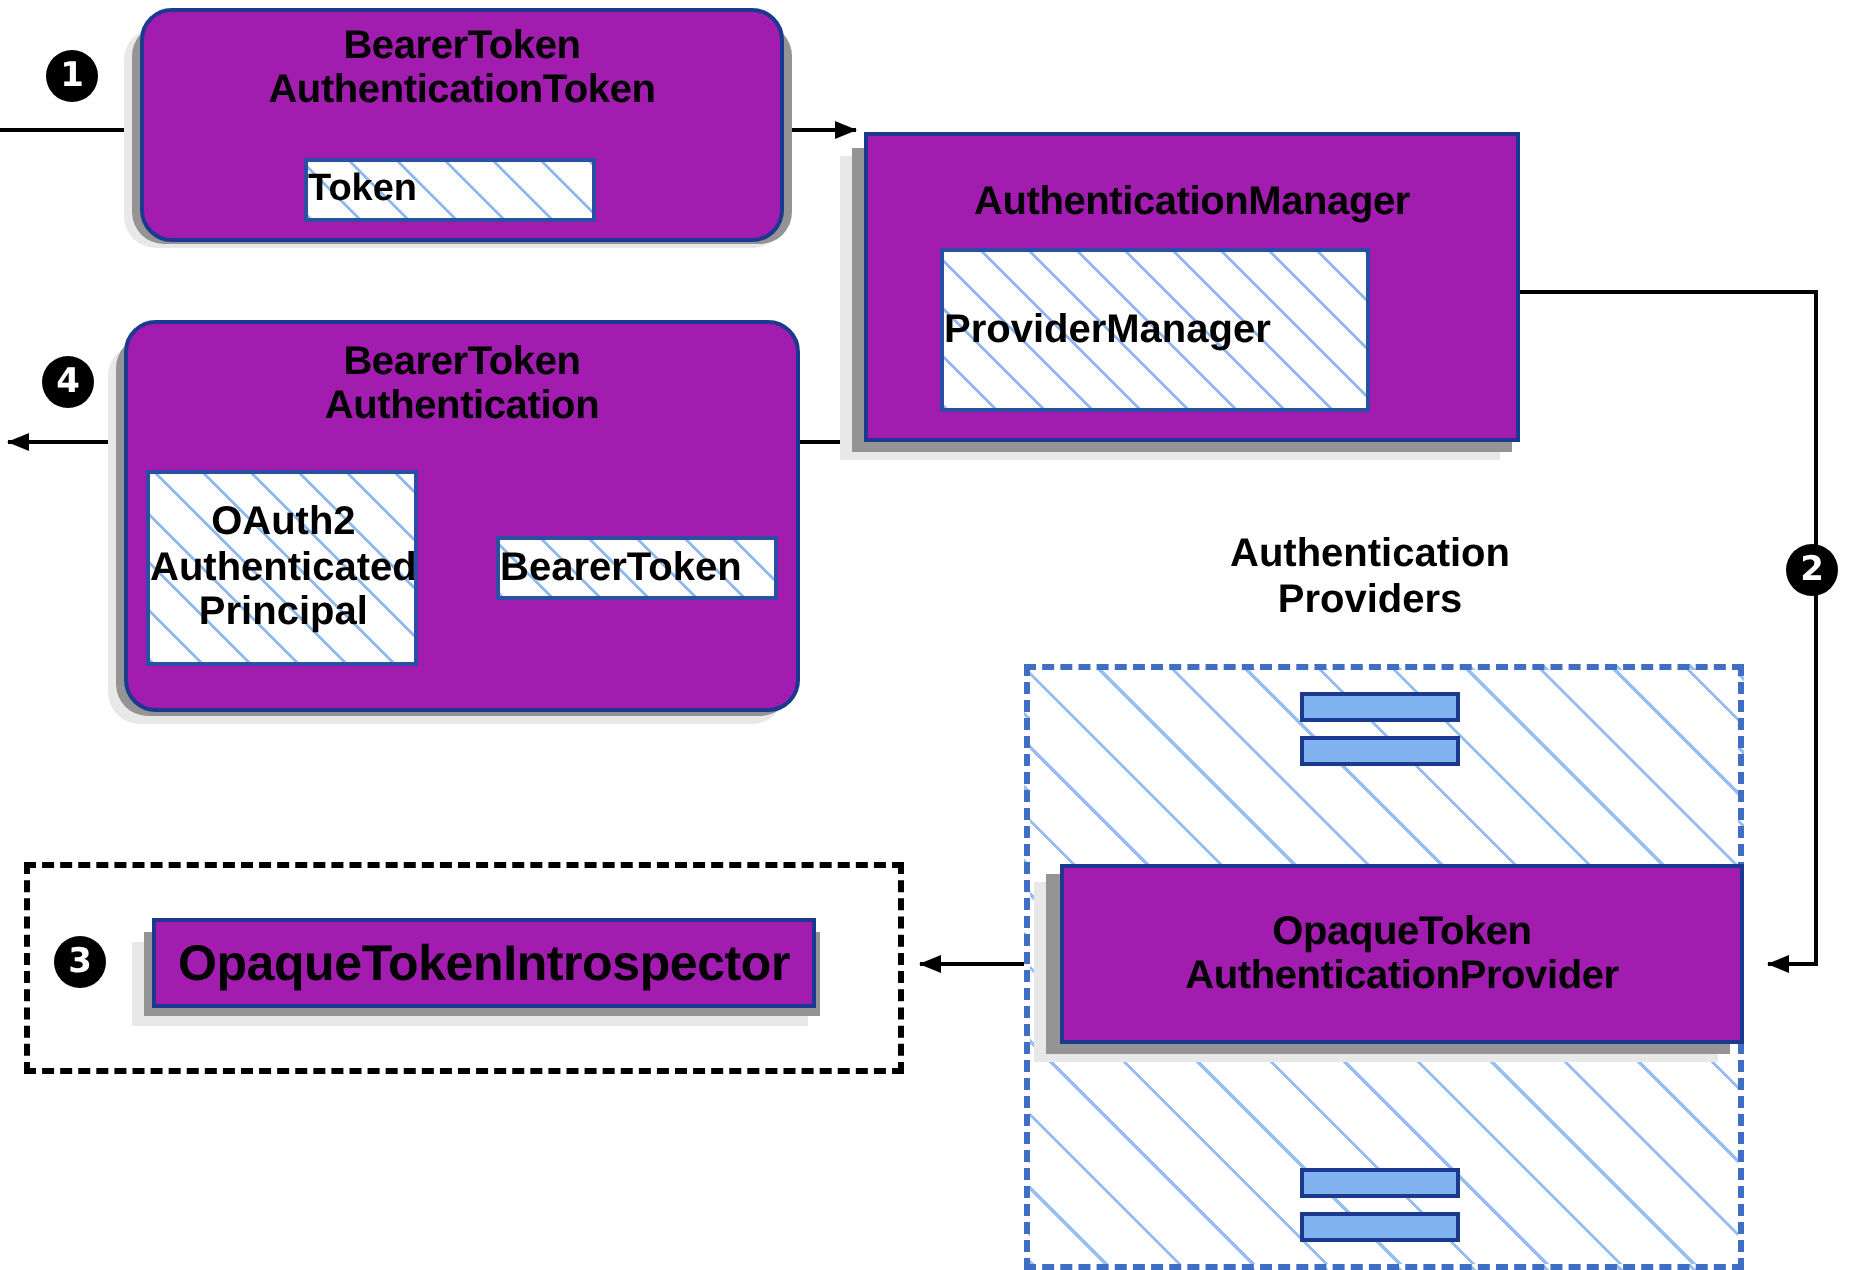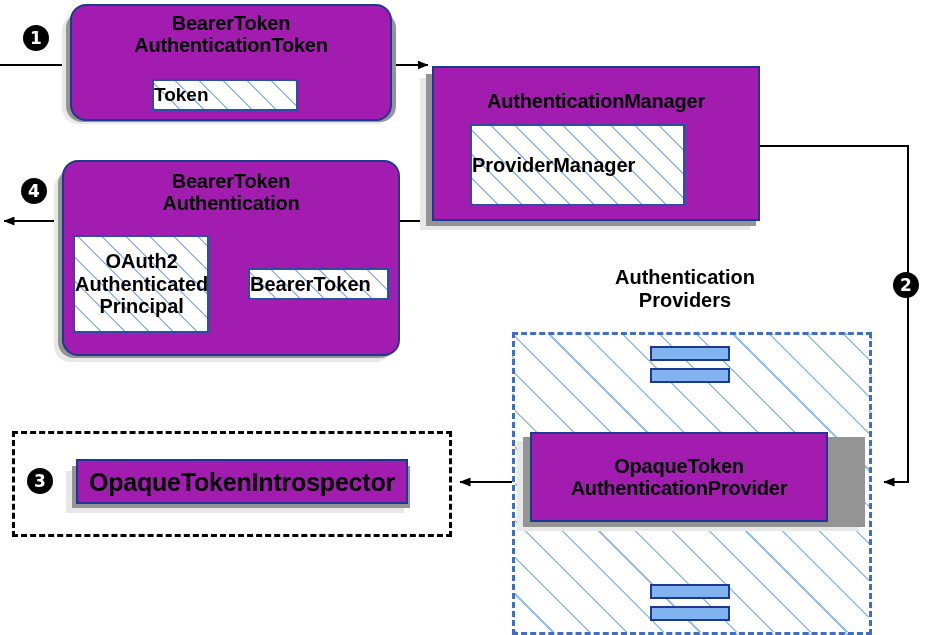--- a/index.html
+++ b/index.html
@@ -181,21 +181,21 @@
   <div class="providers-area" style="left:512px; top:332px; width:360px; height:303px;"></div>
 
   <div class="bar" style="left:650px; top:346px; width:80px; height:15px;"></div>
   <div class="bar" style="left:650px; top:368px; width:80px; height:15px;"></div>
 
   <div class="bar" style="left:650px; top:584px; width:80px; height:15px;"></div>
   <div class="bar" style="left:650px; top:606px; width:80px; height:15px;"></div>
 
   <div class="shadow-outer" style="left:517px; top:441px; width:342px; height:90px;"></div>
   <div class="shadow-inner" style="left:523px; top:437px; width:342px; height:90px;"></div>
-  <div class="blue-box center" style="left:530px; top:432px; width:298px; height:90px; font-size:20px;">
+  <div class="blue-box center" style="left:530px; top:432px; width:342px; height:90px; font-size:20px;">
     <span class="box-title">OpaqueToken
 AuthenticationProvider</span>
   </div>
 
   <div class="shadow-outer" style="left:62px; top:14px; width:330px; height:110px; border-radius:16px;"></div>
   <div class="shadow-inner" style="left:66px; top:12px; width:330px; height:110px; border-radius:16px;"></div>
   <div class="blue-box rounded" style="left:70px; top:4px; width:322px; height:117px; font-size:20px; padding-top:6px;">
     <span class="box-title">BearerToken
 AuthenticationToken</span>
   </div>

